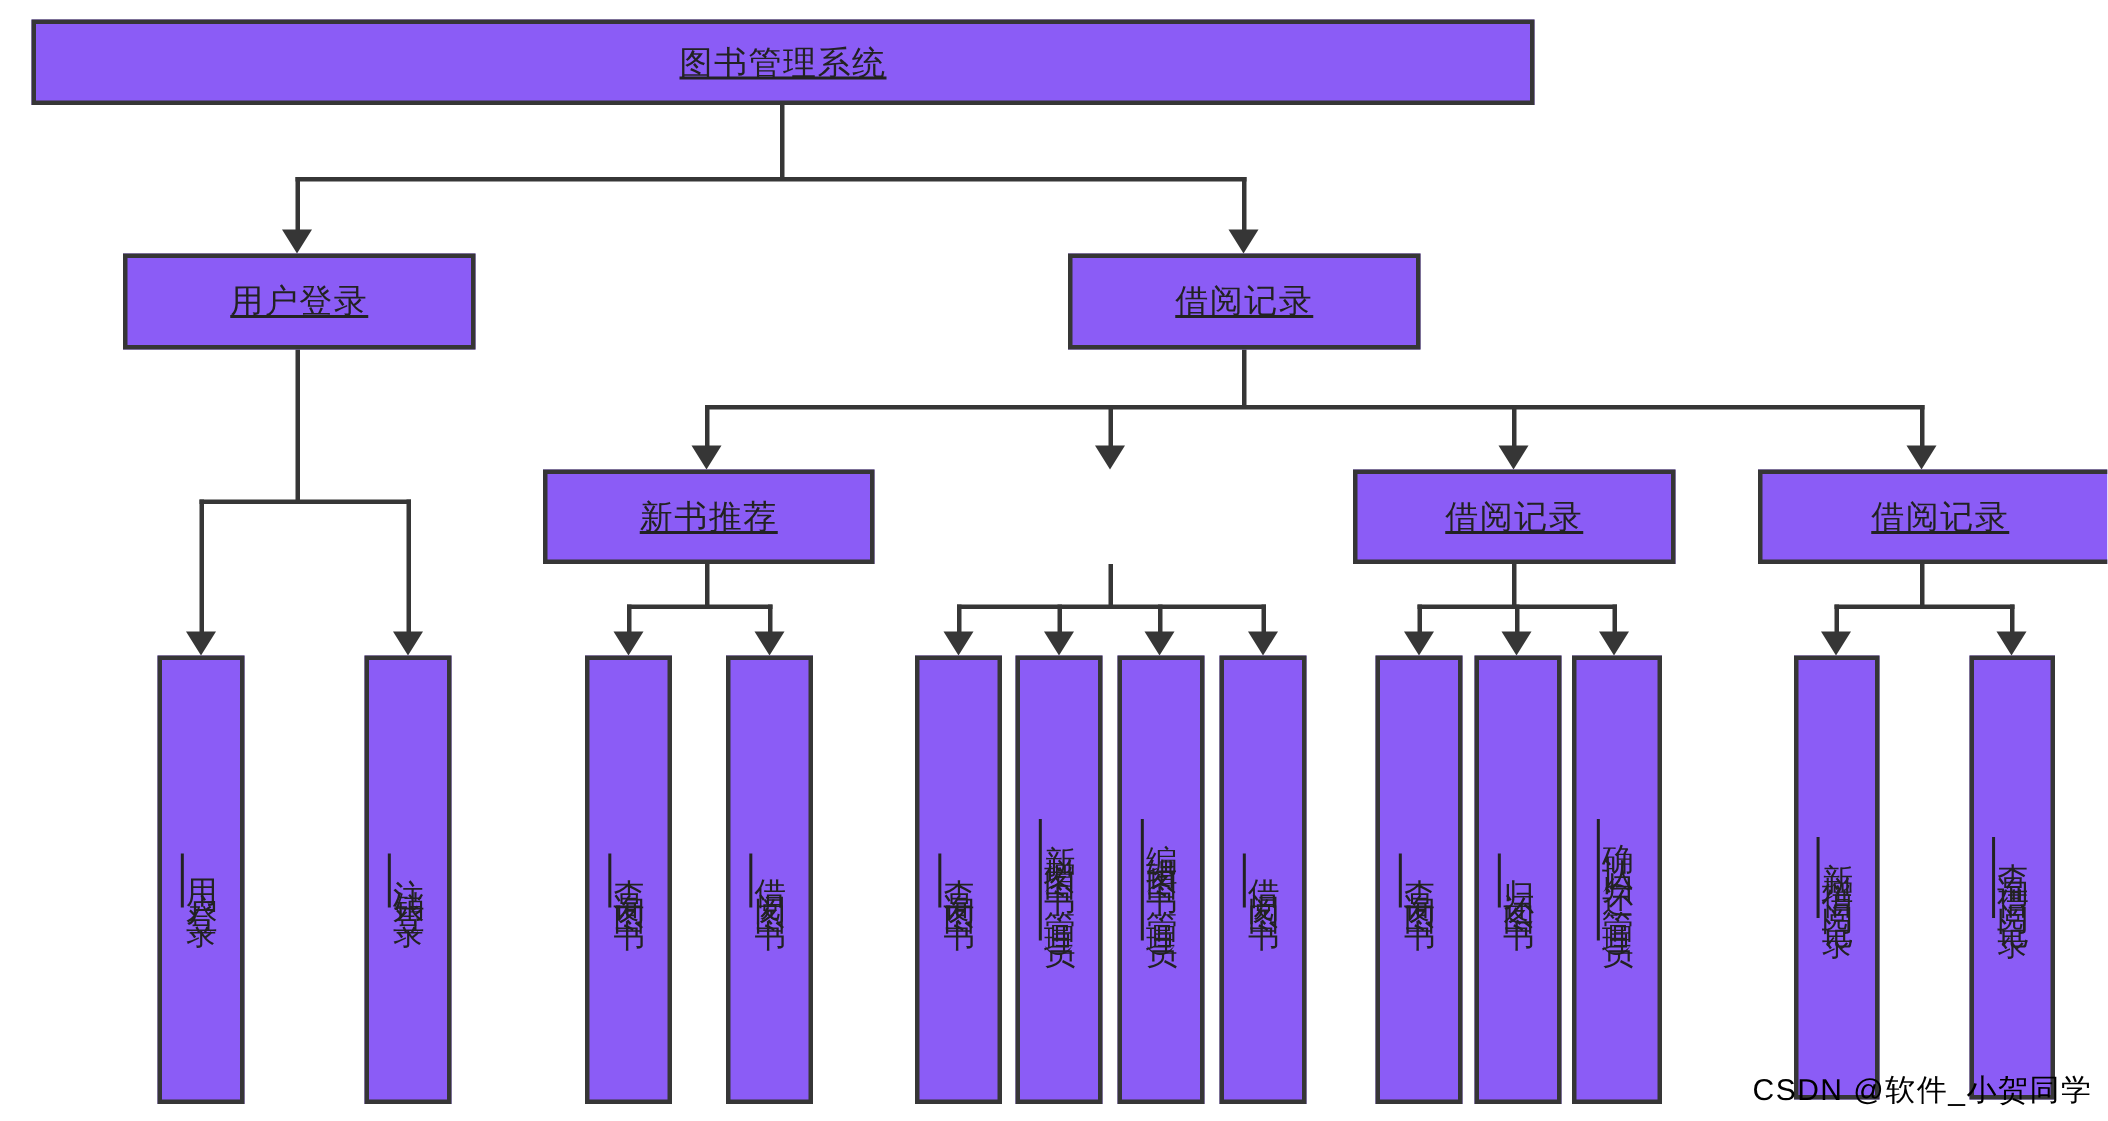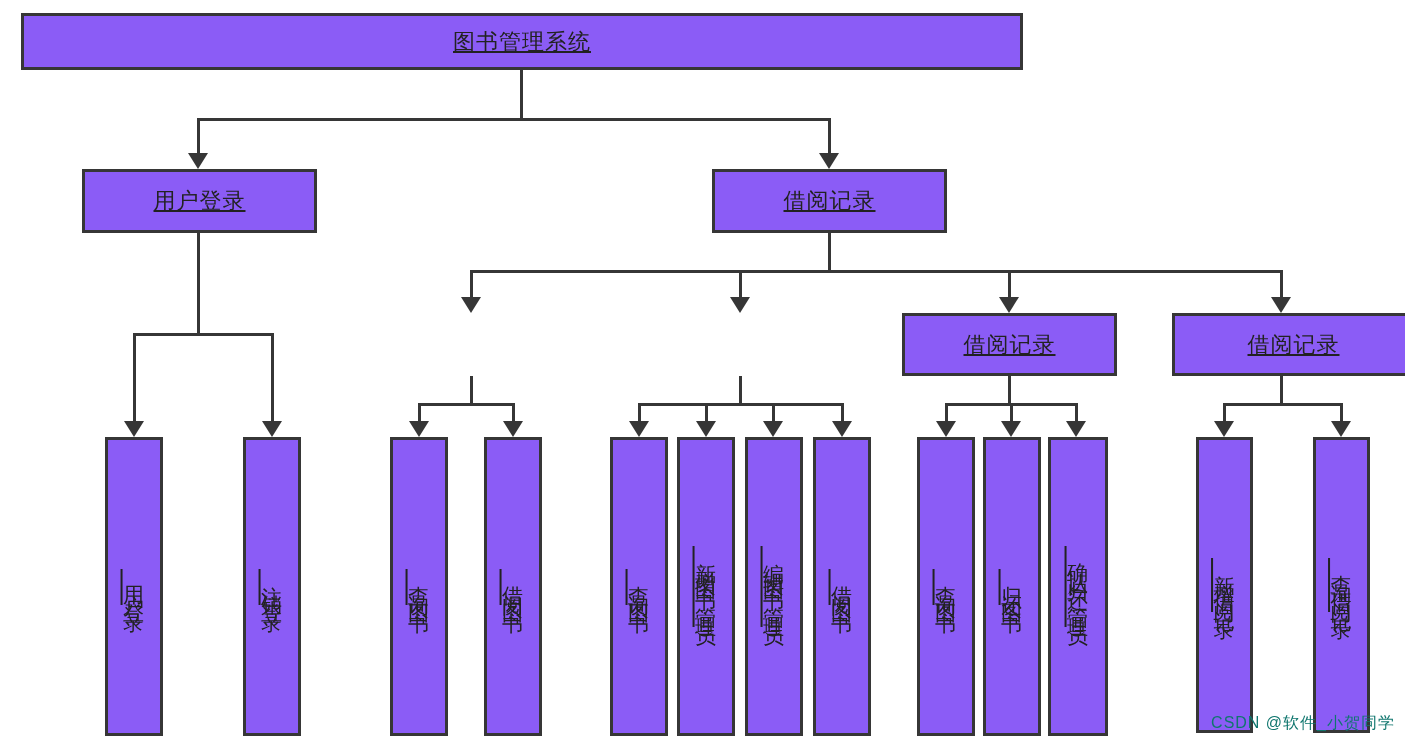--- a/index.html
+++ b/index.html
@@ -42,22 +42,22 @@
     width: 0; height: 0;
     border-left: 10px solid transparent;
     border-right: 10px solid transparent;
     border-top: 16px solid #363636;
     z-index: 1;
   }
   #watermark {
     position: absolute;
     top: 713px;
     right: 10px;
-    font-size: 16px;
-    color: #0f766e;
+    font-size: 20px;
+    color: #000000;
     letter-spacing: 1px;
     z-index: 5;
   }
 </style>
 </head>
 <body>
 
 <div id="stage">
 
   <div class="node" style="left:21px; top:13px; width:1002px; height:57px;">
@@ -91,20 +91,23 @@
 
   <div class="vline" style="left:470px; top:270px; height:29px;"></div>
   <div class="arrowhead" style="left:461px; top:297px;"></div>
   <div class="vline" style="left:739px; top:270px; height:29px;"></div>
   <div class="arrowhead" style="left:730px; top:297px;"></div>
   <div class="vline" style="left:1008px; top:270px; height:29px;"></div>
   <div class="arrowhead" style="left:999px; top:297px;"></div>
   <div class="vline" style="left:1280px; top:270px; height:29px;"></div>
   <div class="arrowhead" style="left:1271px; top:297px;"></div>
 
+  <div class="node" style="left:362px; top:313px; width:221px; height:63px;">
+    <span>新书推荐</span>
+  </div>
   <div class="node" style="left:902px; top:313px; width:215px; height:63px;">
     <span>借阅记录</span>
   </div>
   <div class="node" style="left:1172px; top:313px; width:243px; height:63px;">
     <span>借阅记录</span>
   </div>
 
   <div class="vline" style="left:470px; top:376px; height:29px;"></div>
   <div class="hline" style="left:418px; top:403px; width:97px;"></div>
   <div class="vline" style="left:418px; top:403px; height:20px;"></div>

